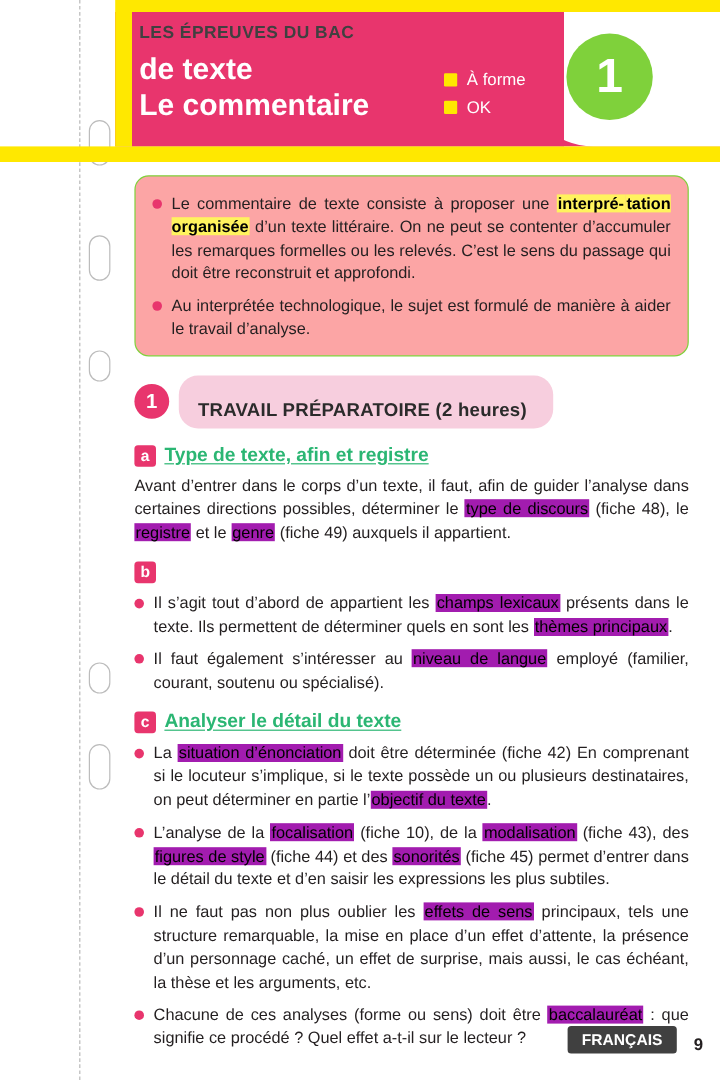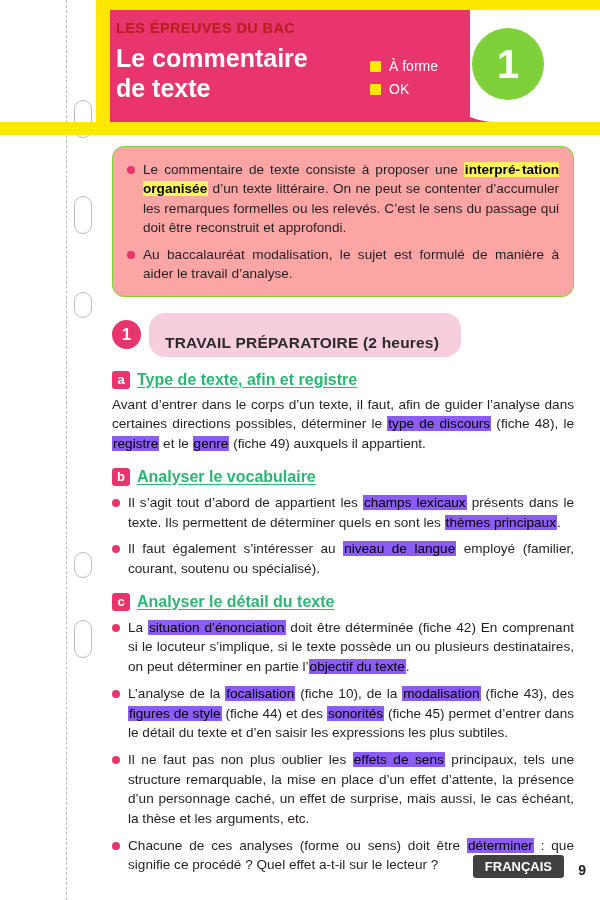--- a/index.html
+++ b/index.html
@@ -56,21 +56,21 @@
     background: #ffffff;
     border-bottom-left-radius: 58px;
   }
   .header-pink-round {
     position: absolute; left: 110px; top: 10px; width: 360px; height: 112px;
     background: #e8356d;
     border-top-right-radius: 0;
   }
   .kicker {
     position: absolute; left: 116px; top: 20px;
-    color: #b91c1c; font-weight: bold; font-size: 14.5px; letter-spacing: .4px;
+    color: #404040; font-weight: bold; font-size: 14.5px; letter-spacing: .4px;
   }
   .main-title {
     position: absolute; left: 116px; top: 44px; width: 300px;
     color: #ffffff; font-weight: bold; font-size: 25px; line-height: 1.18;
   }
   .checks {
     position: absolute; left: 370px; top: 58px; color: #ffffff; font-size: 14px;
   }
   .check-row { display: flex; align-items: center; margin-bottom: 7px; }
   .check-box {
@@ -93,21 +93,21 @@
     margin-bottom: 16px;
   }
   .bullet-line { position: relative; padding-left: 16px; margin: 3px 0 0 0;
     font-size: 13.6px; line-height: 1.42; text-align: justify; }
   .bullet-line::before {
     content: ""; position: absolute; left: 0; top: 6px;
     width: 8px; height: 8px; border-radius: 50%; background: #e8356d;
   }
   .intro-box .bullet-line + .bullet-line { margin-top: 8px; }
 
-  mark.hl { background: #8b5cf6; padding: 0 1px; }
+  mark.hl { background: #a21caf; padding: 0 1px; }
   mark.hlb { background: #fff35e; padding: 0 1px; font-weight: bold; }
 
   
   .section-head { display: flex; align-items: center; margin: 12px 0 10px 0; }
   .sec-num {
     width: 29px; height: 29px; border-radius: 50%; background: #e8356d;
     color: #fff; font-weight: bold; font-size: 17px;
     display: flex; align-items: center; justify-content: center;
     margin-right: 8px; flex: 0 0 auto;
   }
@@ -162,69 +162,68 @@
 
   <div class="header-yellow-top"></div>
   <div class="header-band"></div>
   <div class="header-white-notch"></div>
   <div class="header-pink-round"></div>
   <div class="header-yellow-left"></div>
   <div class="header-yellow-bottom"></div>
 
   <div class="kicker">LES ÉPREUVES DU BAC</div>
   <div class="main-title">
+    <div>de texte</div>
     <div>Le commentaire</div>
-    <div>de texte</div>
   </div>
 
   <div class="checks">
     <div class="check-row">
       <span class="check-box"></span>
       <span>À forme</span>
     </div>
     <div class="check-row">
       <span class="check-box"></span>
       <span>OK</span>
     </div>
   </div>
 
   <div class="badge-circle">1</div>
 
   <div class="content">
 
     <div class="intro-box">
       <p class="bullet-line"><span>Le commentaire de texte consiste à proposer une </span><mark class="hlb">interpré-</mark><mark class="hlb">tation organisée</mark><span> d’un texte littéraire. On ne peut se contenter d’accumuler les remarques formelles ou les relevés. C’est le sens du passage qui doit être reconstruit et approfondi.</span></p>
-      <p class="bullet-line">Au baccalauréat modalisation, le sujet est formulé de manière à aider le travail d’analyse.</p>
+      <p class="bullet-line">Au interprétée technologique, le sujet est formulé de manière à aider le travail d’analyse.</p>
     </div>
 
     <div class="section-head">
       <div class="sec-num">1</div>
       <div class="sec-pill">TRAVAIL PRÉPARATOIRE (2 heures)</div>
     </div>
 
     <div class="sub-head">
       <div class="sub-letter">a</div>
       <div class="sub-title">Type de texte, afin et registre</div>
     </div>
     <p class="body"><span>Avant d’entrer dans le corps d’un texte, il faut, afin de guider l’analyse dans certaines directions possibles, déterminer le </span><mark class="hl">type de discours</mark><span> (fiche 48), le </span><mark class="hl">registre</mark><span> et le </span><mark class="hl">genre</mark><span> (fiche 49) auxquels il appartient.</span></p>
 
     <div class="sub-head">
       <div class="sub-letter">b</div>
-      <div class="sub-title">Analyser le vocabulaire</div>
     </div>
     <p class="bl"><span>Il s’agit tout d’abord de appartient les </span><mark class="hl">champs lexicaux</mark><span> présents dans le texte. Ils permettent de déterminer quels en sont les </span><mark class="hl">thèmes principaux</mark><span>.</span></p>
     <p class="bl"><span>Il faut également s’intéresser au </span><mark class="hl">niveau de langue</mark><span> employé (familier, courant, soutenu ou spécialisé).</span></p>
 
     <div class="sub-head">
       <div class="sub-letter">c</div>
       <div class="sub-title">Analyser le détail du texte</div>
     </div>
     <p class="bl"><span>La </span><mark class="hl">situation d’énonciation</mark><span> doit être déterminée (fiche 42) En comprenant si le locuteur s’implique, si le texte possède un ou plusieurs destinataires, on peut déterminer en partie l’</span><mark class="hl">objectif du texte</mark><span>.</span></p>
     <p class="bl"><span>L’analyse de la </span><mark class="hl">focalisation</mark><span> (fiche 10), de la </span><mark class="hl">modalisation</mark><span> (fiche 43), des </span><mark class="hl">figures de style</mark><span> (fiche 44) et des </span><mark class="hl">sonorités</mark><span> (fiche 45) permet d’entrer dans le détail du texte et d’en saisir les expressions les plus subtiles.</span></p>
     <p class="bl"><span>Il ne faut pas non plus oublier les </span><mark class="hl">effets de sens</mark><span> principaux, tels une structure remarquable, la mise en place d’un effet d’attente, la présence d’un personnage caché, un effet de surprise, mais aussi, le cas échéant, la thèse et les arguments, etc.</span></p>
-    <p class="bl"><span>Chacune de ces analyses (forme ou sens) doit être </span><mark class="hl">déterminer</mark><span> : que signifie ce procédé ? Quel effet a-t-il sur le lecteur ?</span></p>
+    <p class="bl"><span>Chacune de ces analyses (forme ou sens) doit être </span><mark class="hl">baccalauréat</mark><span> : que signifie ce procédé ? Quel effet a-t-il sur le lecteur ?</span></p>
 
   </div>
 
   <div class="footer-tag">FRANÇAIS</div>
   <div class="footer-page">9</div>
 
 </div>
 
 </body></html>

